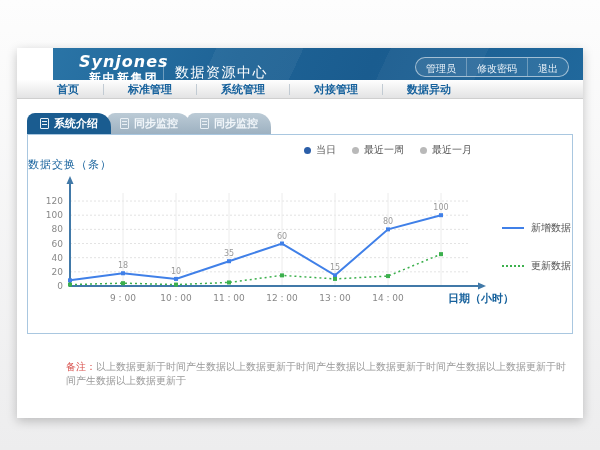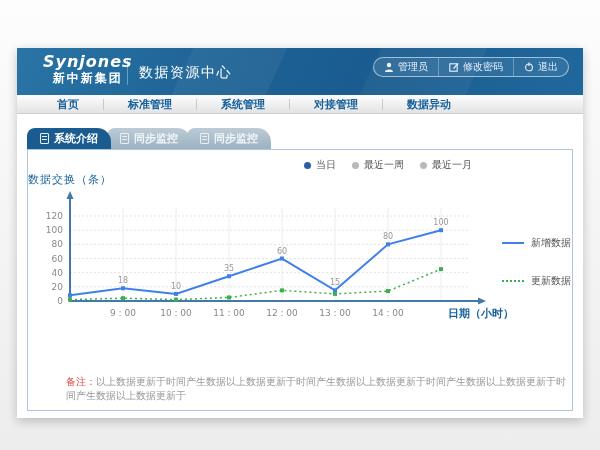--- a/index.html
+++ b/index.html
@@ -3,55 +3,55 @@
 <meta charset="utf-8">
 <style>
   * { margin:0; padding:0; box-sizing:border-box; }
   html,body { width:600px; height:450px; overflow:hidden;
     font-family:"DejaVu Sans","Liberation Sans",sans-serif;
     background:linear-gradient(#fdfdfd,#ededee); }
   .window { position:absolute; left:17px; top:48px; width:566px; height:370px;
     background:#fff; box-shadow:0 3px 10px rgba(0,0,0,.22); }
 
   
-  .hdr { position:relative; height:47px;
+  .hdr { position:relative; height:32px;
     background:linear-gradient(115deg,#2a74a6 0%,#1e6396 35%,#1a5c8f 60%,#20689c 100%);
-    overflow:hidden; }
+    overflow:hidden;margin-left:36px; }
   .hdr:after { content:""; position:absolute; inset:0;
     background:linear-gradient(115deg,transparent 30%,rgba(255,255,255,.05) 30%,rgba(255,255,255,.05) 46%,transparent 46%,transparent 62%,rgba(255,255,255,.04) 62%,rgba(255,255,255,.04) 80%,transparent 80%); }
   .logo { position:absolute; left:26px; top:5px; color:#fff; text-align:center; z-index:2; }
   .logo-en { font-size:16px; font-weight:bold; font-style:italic; letter-spacing:1px; line-height:18px; }
   .logo-cn { font-size:12px; font-weight:bold; letter-spacing:2px; line-height:15px; }
   .hdr-sep { position:absolute; left:110px; top:10px; width:1px; height:27px; background:rgba(255,255,255,.35); z-index:2; }
   .app-title { position:absolute; left:122px; top:16px; color:#fff; font-size:14px; letter-spacing:1.5px; z-index:2; }
   .userbar { position:absolute; right:14px; top:9px; height:20px; display:flex; align-items:center;
     border:1px solid rgba(255,255,255,.55); border-radius:11px; background:rgba(255,255,255,.08);
     color:#eaf2f9; font-size:10px; z-index:3; }
-  .userbar .u-item { display:flex; align-items:center; gap:4px; padding:0 10px; height:100%; cursor:pointer; }
+  .userbar .u-item { display:flex; align-items:center; gap:4px; padding:0 10px; height:100%; cursor:pointer;flex-direction:column; }
   .userbar .u-item + .u-item { border-left:1px solid rgba(255,255,255,.3); }
   .uicon { width:10px; height:10px; display:inline-block; }
 
   
   .nav { height:19px; background:linear-gradient(#fefefe,#e3e3e4); border-bottom:1px solid #cfcfcf;
     display:flex; align-items:center; padding-left:16px; }
   .nav-item { font-size:11px; font-weight:bold; color:#16619c; padding:16px 24px; cursor:pointer; white-space:nowrap; }
   .nav-sep { width:1px; height:11px; background:#c2cbd3; }
 
   
   .tabs { display:flex; align-items:flex-end; height:21px; margin:14px 10px 0 10px; position:relative; z-index:4; }
   .tab { height:21px; display:flex; align-items:center; gap:5px; padding:4px 13px;
     font-size:11px; font-weight:bold; border-radius:8px 14px 0 0; cursor:pointer; white-space:nowrap; }
   .tab.active { background:#1a5c90; color:#fff; z-index:3; }
   .tab.inactive { background:linear-gradient(#bccbd6,#9db1c1); color:#f0f5f9; margin-left:-4px; z-index:2; }
   .tab.inactive + .tab.inactive { z-index:1; }
   .tab-ico { width:9px; height:11px; border:1px solid currentColor; border-radius:1px; position:relative; opacity:.9; }
   .tab-ico:after { content:""; position:absolute; left:1px; top:2px; width:5px; height:1px; background:currentColor; box-shadow:0 3px 0 currentColor; }
 
   
-  .panel { position:relative; margin:0 10px; height:262px; border:1px solid #a9c7e0; background:#fff; }
+  .panel { position:relative; margin:0 10px; height:200px; border:1px solid #a9c7e0; background:#fff; }
   .radios { position:absolute; top:8px; right:100px; display:flex; gap:16px; align-items:center; }
   .radio { display:flex; align-items:center; gap:5px; font-size:10px; color:#555; cursor:pointer; }
   .dot { width:7px; height:7px; border-radius:50%; }
   .ylabel { position:absolute; left:0; top:22px; font-size:11px; font-weight:normal; color:#16619c; letter-spacing:1px; }
   .chart-svg { position:absolute; left:14px; top:38px; }
   .legend { position:absolute; left:474px; top:86px; display:flex; flex-direction:column; gap:24px; }
   .lg-item { display:flex; align-items:center; gap:7px; font-size:10px; color:#555; cursor:pointer; white-space:nowrap; }
   .lg-line { width:22px; height:0; }
   .note { position:absolute; left:38px; top:225px; font-size:10px; color:#999; width:500px; }
   .note b { color:#d9534f; font-weight:normal; }

